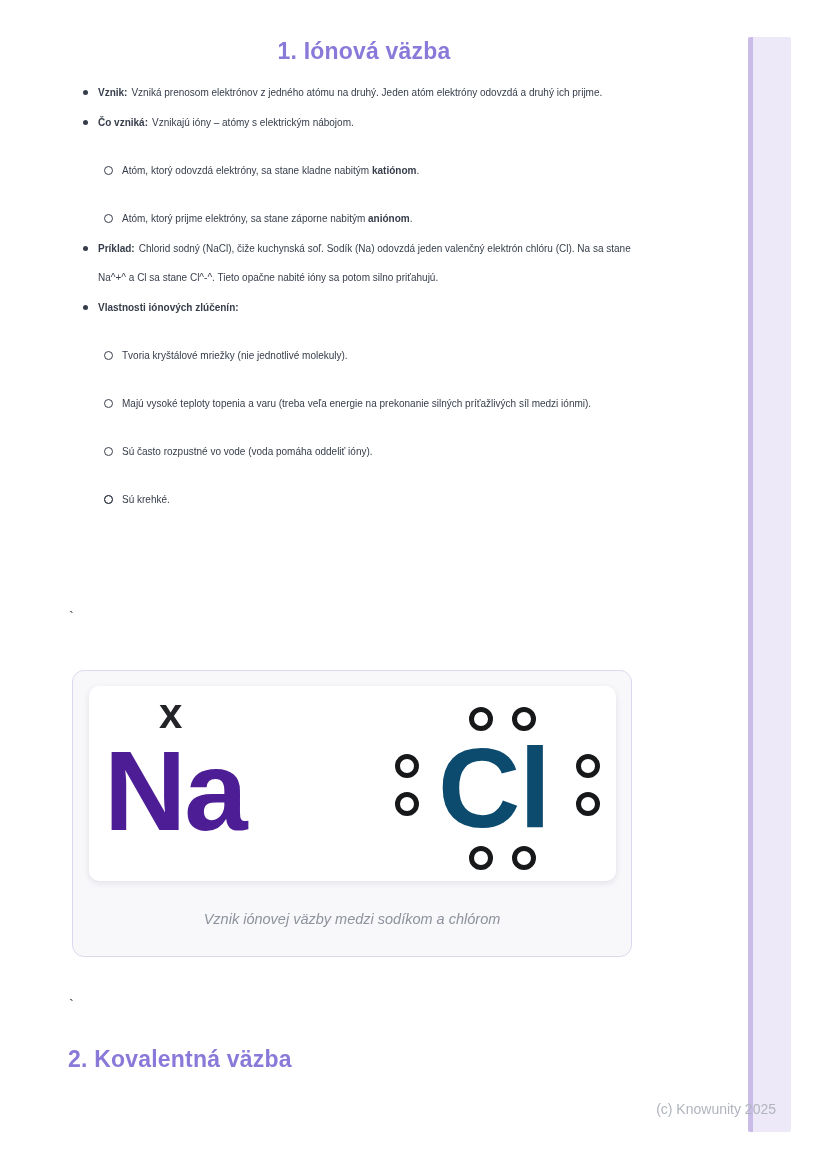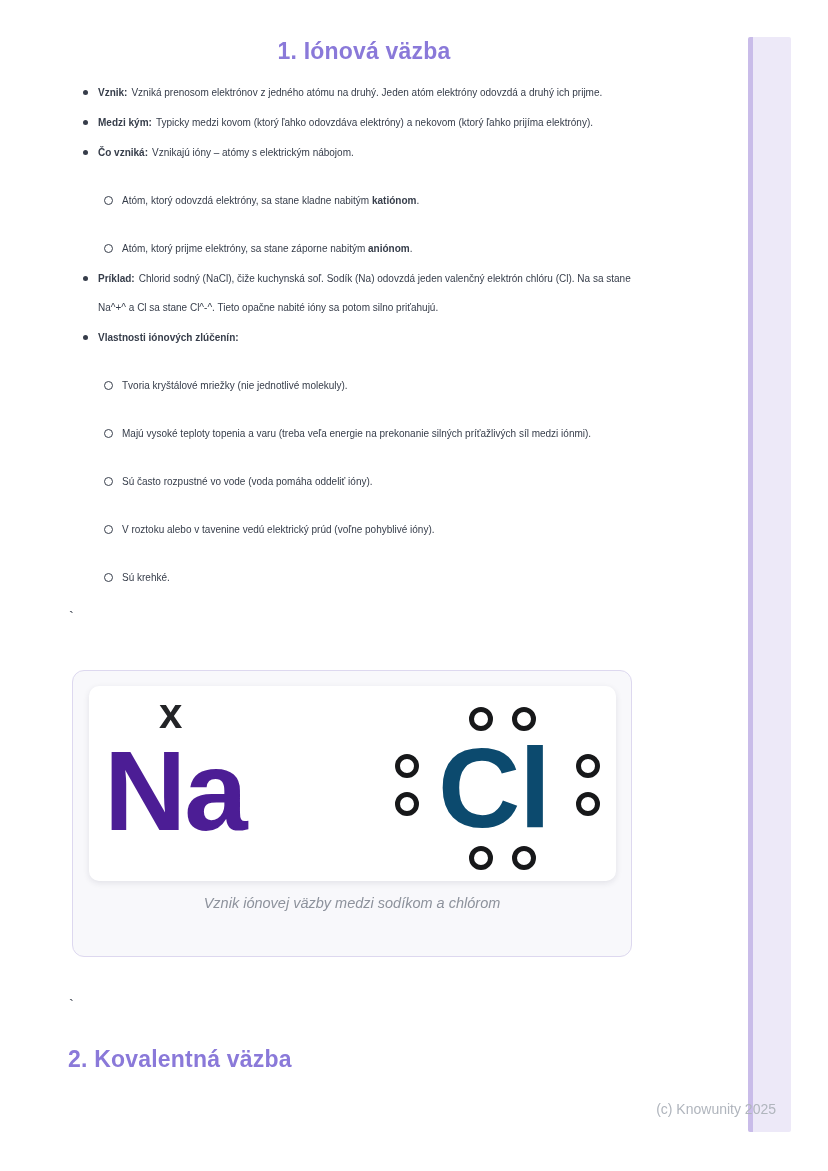--- a/index.html
+++ b/index.html
@@ -62,21 +62,21 @@
     z-index: 2;
   }
   .figure-img {
     position: absolute; left: 16px; top: 15px;
     width: 527px; height: 195px;
     background: #ffffff;
     border-radius: 10px;
     box-shadow: 0 2px 6px rgba(30,30,60,0.10);
   }
   .figure-caption {
-    position: absolute; left: 0; right: 0; top: 224px;
+    position: absolute; left: 0; right: 0; top: 240px;
     text-align: center; font-style: italic;
     font-size: 14.5px; color: #8d929c;
   }
 
   
   .x-mark {
     position: absolute; left: 70px; top: 7px;
     font-size: 42px; line-height: 42px; font-weight: 700; color: #232427;
   }
   .na-text {
@@ -116,24 +116,20 @@
 <div class="content">
   <h2 class="sec-title">1. Iónová väzba</h2>
 
   <ul class="bullets">
 
     <li class="b-item">
       <span class="dot-marker"></span>
       <span class="lead">Vznik:</span><span>Vzniká prenosom elektrónov z jedného atómu na druhý. Jeden atóm elektróny odovzdá a druhý ich prijme.</span>
     </li>
 
-    <li class="b-item">
-      <span class="dot-marker"></span>
-      <span class="lead">Medzi kým:</span><span>Typicky medzi kovom (ktorý ľahko odovzdáva elektróny) a nekovom (ktorý ľahko prijíma elektróny).</span>
-    </li>
 
     <li class="b-item">
       <span class="dot-marker"></span>
       <span class="lead">Čo vzniká:</span><span>Vznikajú ióny – atómy s elektrickým nábojom.</span>
       <ul class="subs">
         <li class="s-item">
           <span class="ring-marker"></span>
           <span>Atóm, ktorý odovzdá elektróny, sa stane kladne nabitým </span><span class="sub-bold">katiónom</span><span>.</span>
         </li>
         <li class="s-item">
@@ -159,21 +155,20 @@
         <li class="s-item">
           <span class="ring-marker"></span>
           <span>Majú vysoké teploty topenia a varu (treba veľa energie na prekonanie silných príťažlivých síl medzi iónmi).</span>
         </li>
         <li class="s-item">
           <span class="ring-marker"></span>
           <span>Sú často rozpustné vo vode (voda pomáha oddeliť ióny).</span>
         </li>
         <li class="s-item">
           <span class="ring-marker"></span>
-          <span>V roztoku alebo v tavenine vedú elektrický prúd (voľne pohyblivé ióny).</span>
         </li>
         <li class="s-item">
           <span class="ring-marker"></span>
           <span>Sú krehké.</span>
         </li>
       </ul>
     </li>
 
   </ul>
 </div>

